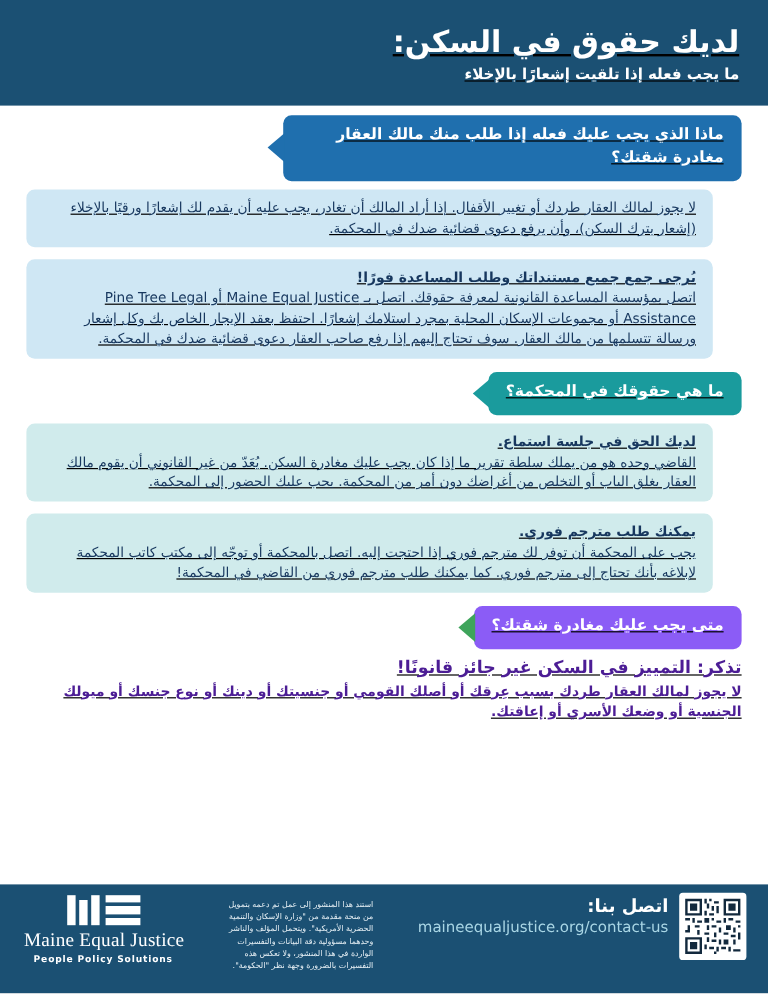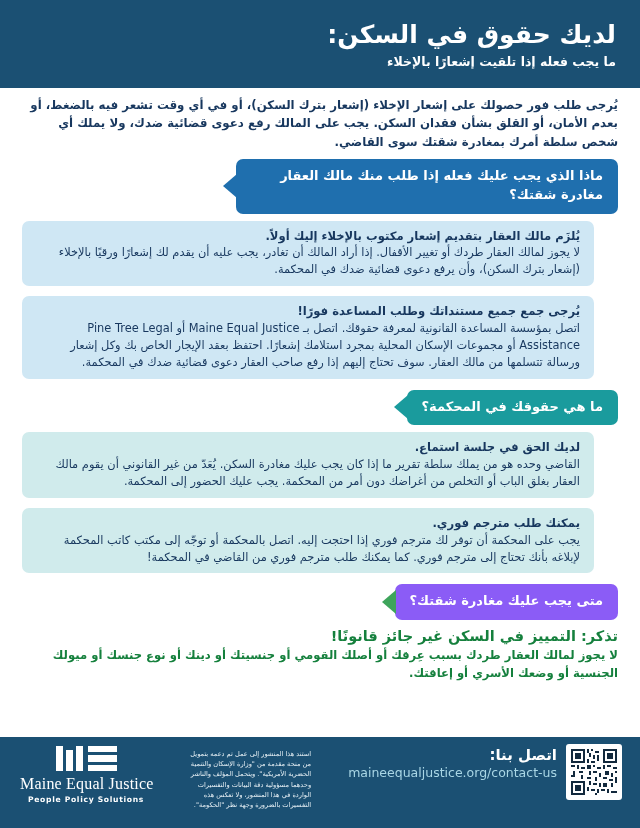--- a/index.html
+++ b/index.html
@@ -1,20 +1,20 @@
 <!DOCTYPE html>
 <html lang="ar"><head>
 <meta charset="utf-8">
 <style>
   * { margin:0; padding:0; box-sizing:border-box; }
   html,body { background:#e8e8e8; }
   body { font-family:"DejaVu Sans", sans-serif; }
   .page {
     position:relative; width:640px; height:828px; margin:0 auto;
-    background:#ffffff; overflow:hidden; direction:rtl;
+    background:#ffffff; overflow:hidden; direction:rtl;text-decoration:underline;
   }
 
   
   .header-banner {
     height:88px; background:#1b5073; color:#fff;
     padding:20px 24px 0 24px; text-align:right;
   }
   .page-title { font-size:25px; font-weight:bold; line-height:1.2; letter-spacing:-0.3px; }
   .page-subtitle { font-size:12.5px; font-weight:bold; margin-top:4px; }
 
@@ -49,21 +49,21 @@
   }
   .box.blue-box  { background:#cfe7f4; }
   .box.teal-box  { background:#d0ebec; }
   .box.green-box { background:#d5ebdb; }
   .box + .box { margin-top:10px;text-align:right; }
   .box-heading { font-size:11.6px; font-weight:bold; line-height:1.45; }
   .box-body    { font-size:11.4px; line-height:1.48; }
 
   .section-gap { margin-top:11px; }
 
-  .reminder { margin-top:8px; text-align:right; color:#15803d; }
+  .reminder { margin-top:8px; text-align:right; color:#4c1d95; }
   .reminder-heading { font-size:14.5px; font-weight:bold; }
   .reminder-body { margin-top:3px; font-size:11.6px; font-weight:bold; line-height:1.5; }
 
   
   .footer-banner {
     position:absolute; left:0; bottom:0; width:640px; height:91px;
     background:#1b5073; color:#fff;
     display:flex; justify-content:space-between; align-items:flex-start;
     padding:7px 18px 0 20px;
   }
@@ -101,28 +101,26 @@
 
 <div class="page">
 
   <header class="header-banner">
     <h1 class="page-title">لديك حقوق في السكن:</h1>
     <div class="page-subtitle">ما يجب فعله إذا تلقيت إشعارًا بالإخلاء</div>
   </header>
 
   <main class="content">
 
-    <p class="intro">يُرجى طلب فور حصولك على إشعار الإخلاء (إشعار بترك السكن)، أو في أي وقت تشعر فيه بالضغط، أو بعدم الأمان، أو القلق بشأن فقدان السكن. يجب على المالك رفع دعوى قضائية ضدك، ولا يملك أي شخص سلطة أمرك بمغادرة شقتك سوى القاضي.</p>
 
     <section>
       <div class="callout blue">
         <span>ماذا الذي يجب عليك فعله إذا طلب منك مالك العقار مغادرة شقتك؟</span>
       </div>
       <div class="box blue-box">
-        <div class="box-heading">يُلزَم مالك العقار بتقديم إشعار مكتوب بالإخلاء إليك أولاً.</div>
         <div class="box-body">لا يجوز لمالك العقار طردك أو تغيير الأقفال. إذا أراد المالك أن تغادر، يجب عليه أن يقدم لك إشعارًا ورقيًا بالإخلاء (إشعار بترك السكن)، وأن يرفع دعوى قضائية ضدك في المحكمة.</div>
       </div>
       <div class="box blue-box">
         <div class="box-heading">يُرجى جمع جميع مستنداتك وطلب المساعدة فورًا!</div>
         <div class="box-body">اتصل بمؤسسة المساعدة القانونية لمعرفة حقوقك. اتصل بـ Maine Equal Justice أو Pine Tree Legal Assistance أو مجموعات الإسكان المحلية بمجرد استلامك إشعارًا. احتفظ بعقد الإيجار الخاص بك وكل إشعار ورسالة تتسلمها من مالك العقار. سوف تحتاج إليهم إذا رفع صاحب العقار دعوى قضائية ضدك في المحكمة.</div>
       </div>
     </section>
 
     <section class="section-gap">
       <div class="callout teal">

